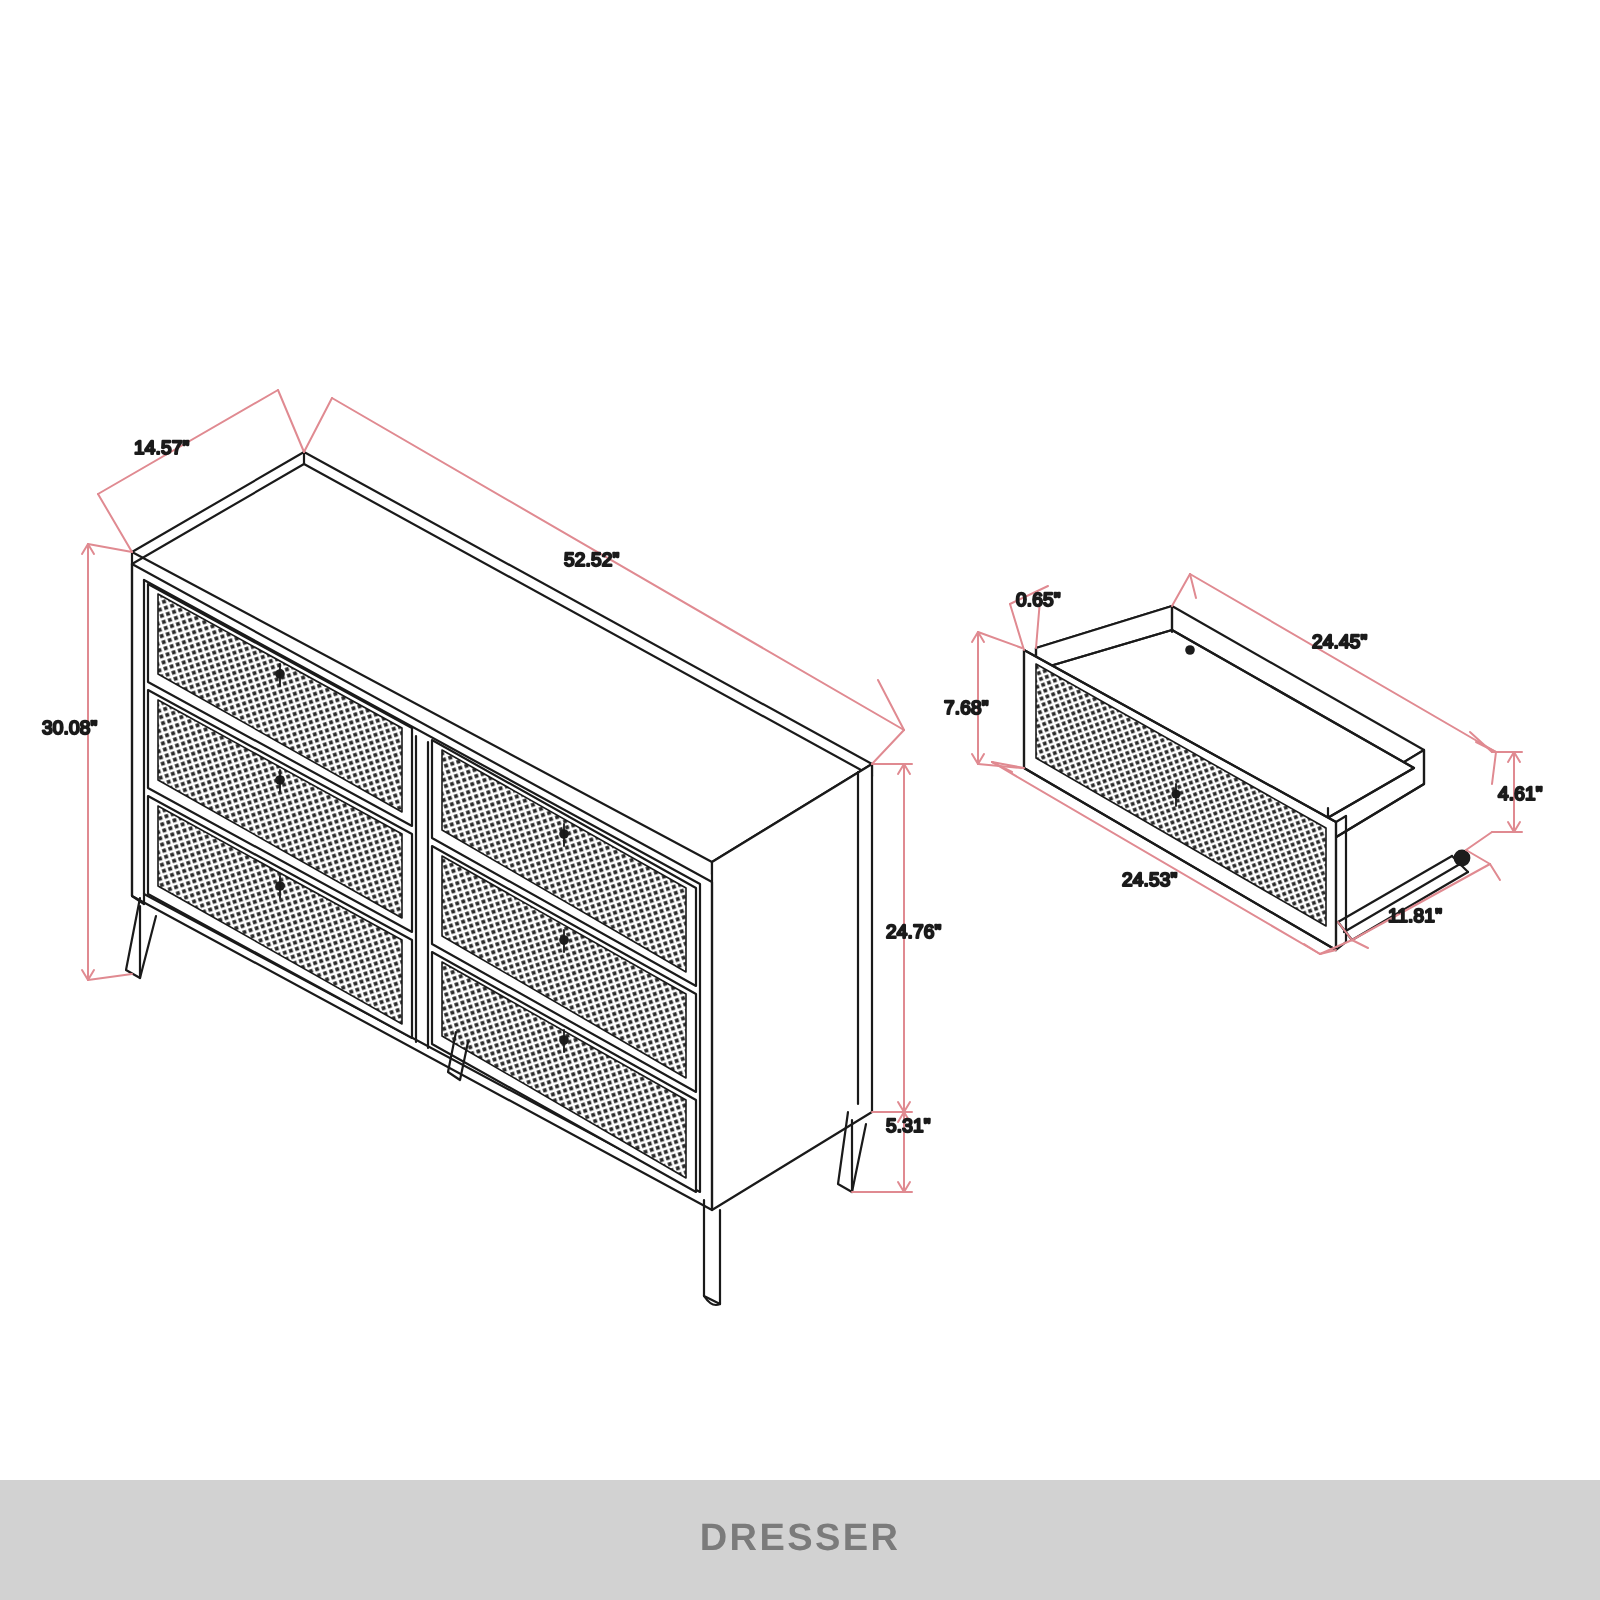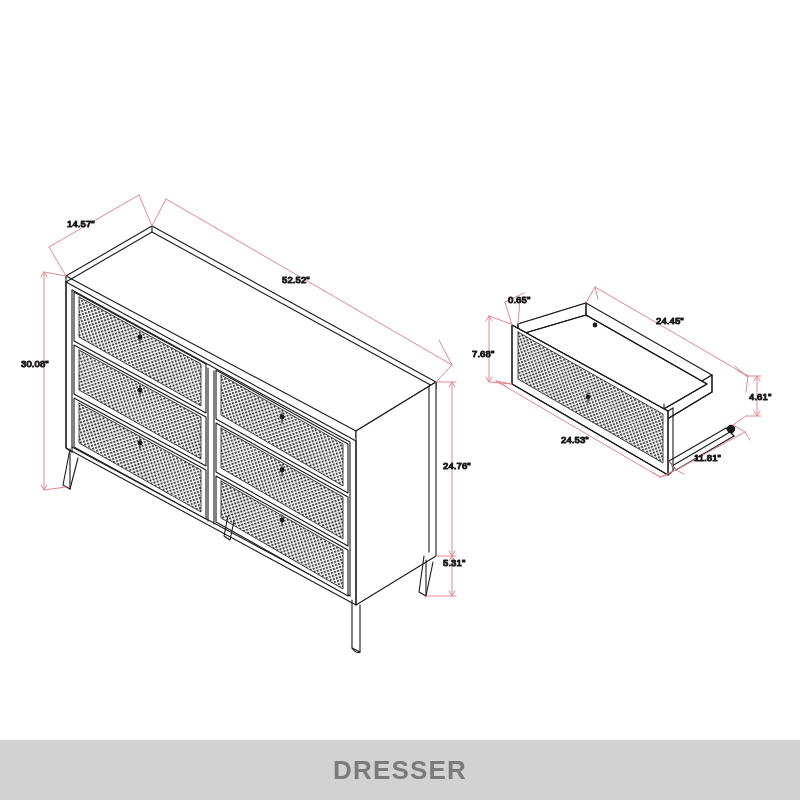--- a/index.html
+++ b/index.html
@@ -290,16 +290,16 @@
         <polyline points="676,470 669,461"></polyline>
         <polyline points="745,432 733,425"></polyline>
         <polyline points="676,470 684,474"></polyline>
         <polyline points="745,432 750,440"></polyline>
       </g>
       <text class="dim-text" x="694" y="461">11.81"</text>
     </g>
   </svg>
 
   <div class="title-bar" id="footer-bar" style="top: 740px; height: 60px; background: rgb(210, 210, 210);">
-    <span class="title-bar-label" id="footer-label" style="color: rgb(123, 123, 123); font-size: 26px;">DRESSER</span>
+    <span class="title-bar-label" id="footer-label" style="color: rgb(123, 123, 123); font-size: 19px;">DRESSER</span>
   </div>
 
 </div>
 
 </body></html>

